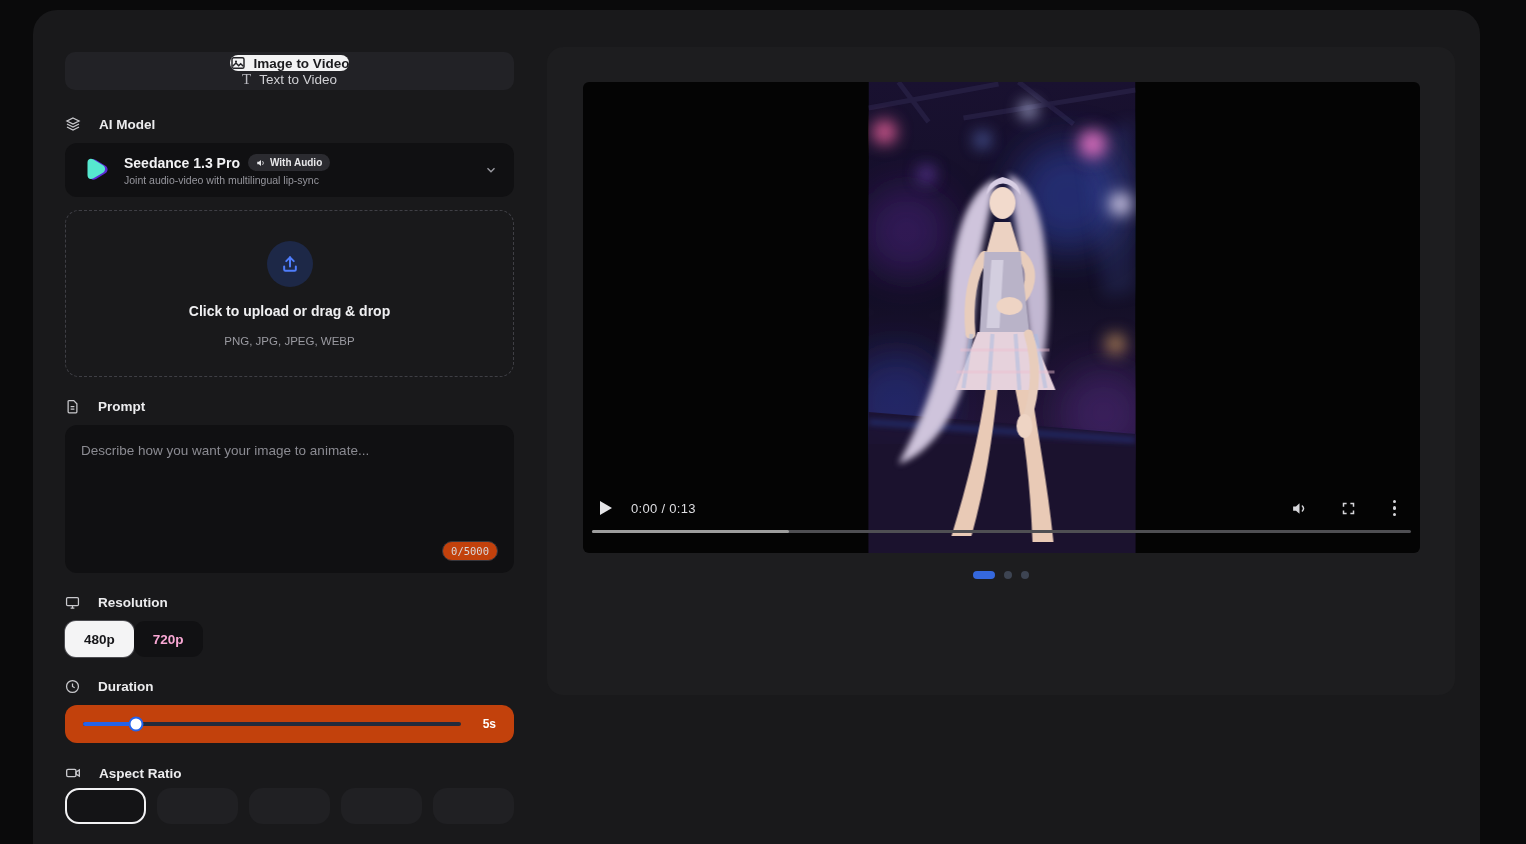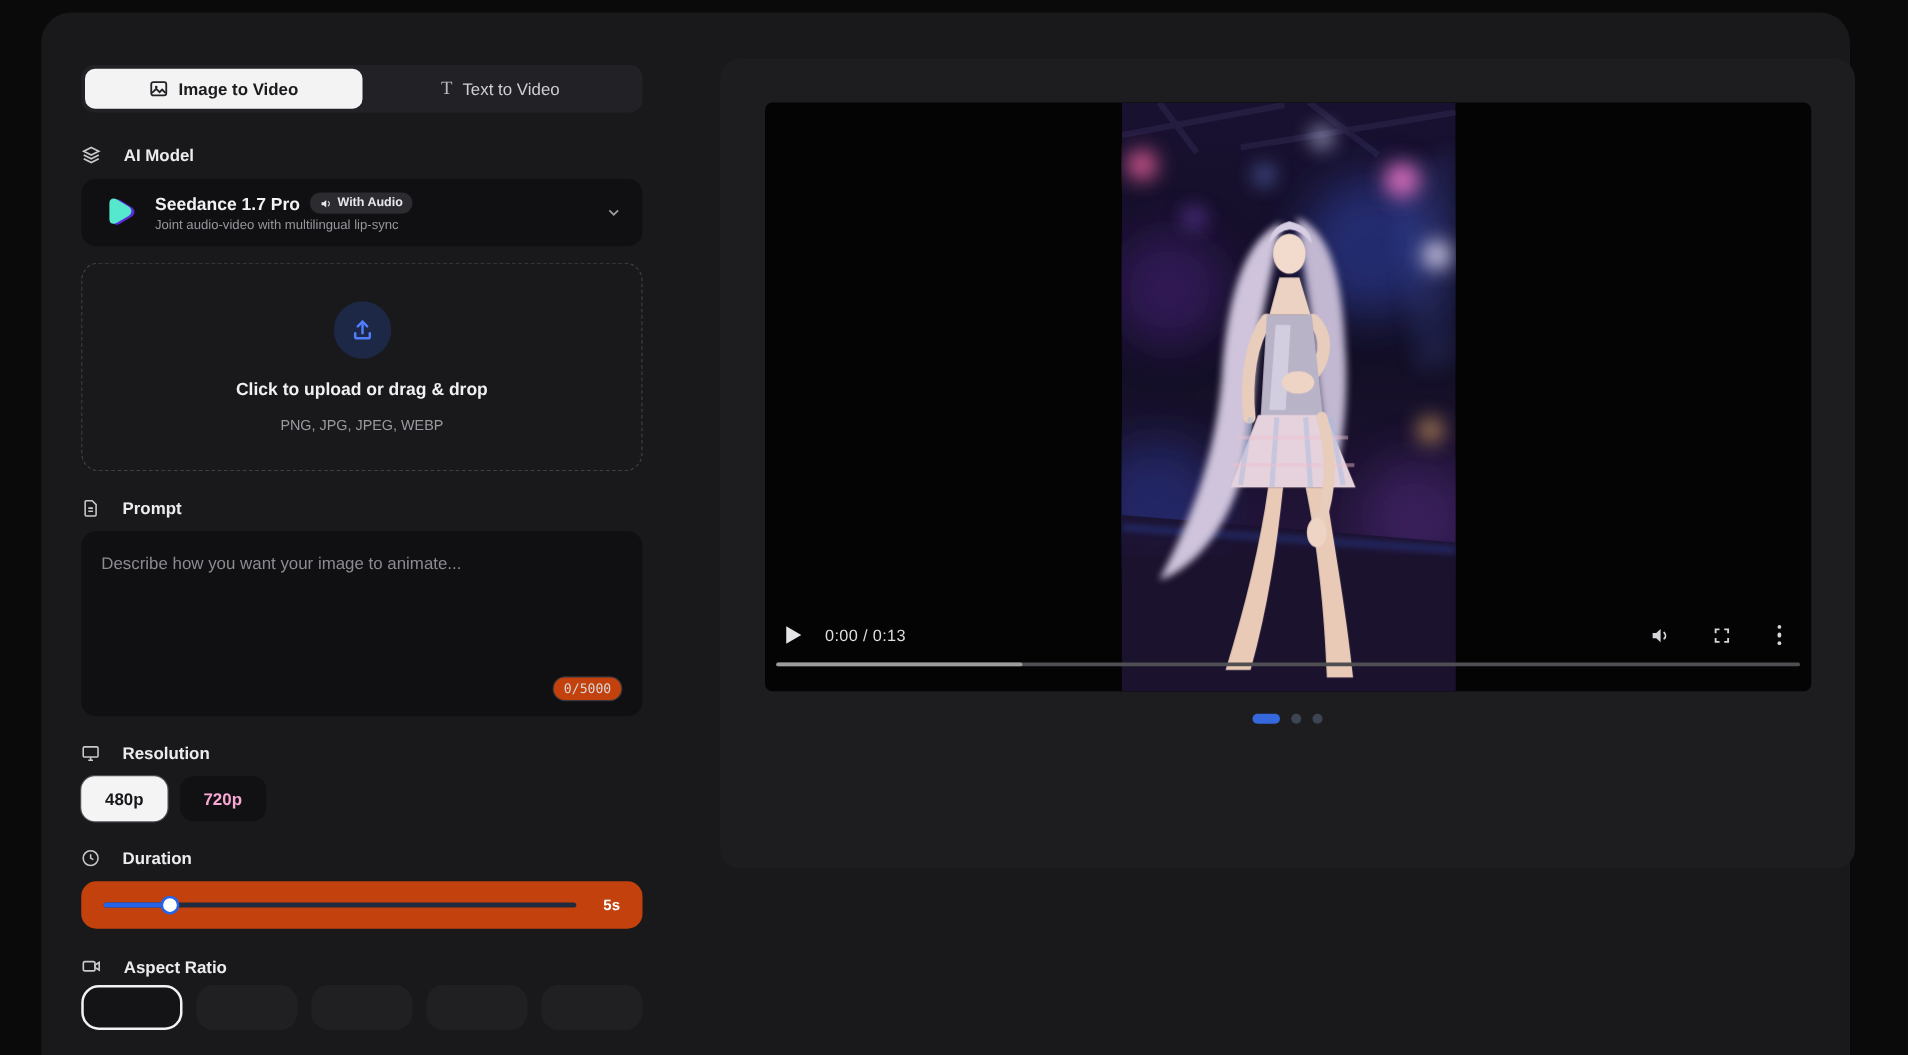--- a/index.html
+++ b/index.html
@@ -6,21 +6,21 @@
   html,body { width:1526px; height:844px; overflow:hidden; background:#0a0a0b;
               font-family:"Liberation Sans", sans-serif; }
 
   .app-container{ position:absolute; left:33px; top:10px; width:1447px; height:890px;
                   background:#19191b; border-radius:24px; }
 
   
   .left-panel{ position:absolute; left:32px; top:42px; width:449px; }
 
   .tab-bar{ display:flex; align-items:center; height:38px; background:#222226;
-            border-radius:10px; padding:3px; }
+            border-radius:10px; padding:3px;flex-direction:column; }
   .tab{ flex:1; height:32px; display:flex; align-items:center; justify-content:center;
         gap:8px; border-radius:8px; font-size:13.5px; cursor:pointer; }
   .tab.active{ background:#f3f3f4; color:#1b1b1e; font-weight:700; }
   .tab.inactive{ color:#cfcfd3; font-weight:500; }
   .tab .t-glyph{ font-family:"Liberation Serif", serif; font-size:15px; color:#b9b9bf; }
 
   .section-header{ display:flex; align-items:center; gap:18px; margin-top:22px;
                    color:#ececee; font-size:13.5px; font-weight:700; }
   .section-header svg{ flex:0 0 auto; }
 
@@ -57,21 +57,21 @@
                 position:relative; }
   .prompt-input{ width:100%; height:100%; background:transparent; border:none; resize:none;
                  outline:none; color:#e8e8ea; font-size:13.5px; padding:18px 16px;
                  font-family:"Liberation Sans", sans-serif; }
   .prompt-input::placeholder{ color:#8b8b92; }
   .prompt-counter{ position:absolute; right:16px; bottom:12px; background:#c2410c;
                    border:1px solid #36363c; color:#d8d8dc; border-radius:10px;
                    font-family:"DejaVu Sans Mono", monospace; font-size:10.5px;
                    padding:3px 8px; }
 
-  .res-row{ display:flex; gap:10px; margin-top:11px;align-items:flex-end; }
+  .res-row{ display:flex; margin-top:11px;align-items:flex-end; }
   .res-btn{ height:36px; border-radius:11px; display:flex; align-items:center;
             justify-content:center; font-size:13.5px; cursor:pointer; padding:0 19px; }
   .res-btn.active{ background:#f4f4f5; color:#17171a; font-weight:700;
                    box-shadow:0 0 0 1px #4c4c51; }
   .res-btn.inactive{ background:#111113; color:#f9a8d4; font-weight:600; }
 
   .slider-card{ margin-top:11px; height:38px; background:#c2410c; border-radius:12px;
                 display:flex; align-items:center; padding:0 18px; gap:22px; }
   .slider-track{ position:relative; flex:1; height:4px; background:#222b3d; border-radius:2px; }
   .slider-fill{ position:absolute; left:0; top:0; height:4px; width:14%;
@@ -79,21 +79,21 @@
   .slider-knob{ position:absolute; left:14%; top:50%; transform:translate(-50%,-50%);
                 width:15px; height:15px; border-radius:50%; background:#ffffff;
                 border:2px solid #2563eb; cursor:grab; }
   .slider-value{ color:#ffffff; font-size:12px; font-weight:700; }
 
   .aspect-row{ display:flex; gap:11px; margin-top:7px; }
   .aspect-btn{ width:82px; height:36px; border-radius:14px; background:#202023; cursor:pointer; }
   .aspect-btn.selected{ background:#141416; border:2px solid #f2f2f4; }
 
   
-  .right-panel{ position:absolute; left:543px; top:37px; width:908px; height:648px;
+  .right-panel{ position:absolute; left:514px; top:37px; width:908px; height:648px;
                 background:#1d1d1f; border-radius:16px; }
   .player{ position:absolute; left:36px; top:35px; width:837px; height:471px;
            background:#040404; border-radius:6px; overflow:hidden; cursor:pointer; }
   .video-art{ position:absolute; left:50%; top:0; transform:translateX(-50%);
               width:267px; height:471px; }
 
   .controls-row{ position:absolute; left:0; right:0; bottom:31px; height:28px;
                  display:flex; align-items:center; padding:0 20px; }
   .play-btn{ width:14px; height:16px; cursor:pointer; margin-left:-4px; }
   .time-text{ color:#dedee2; font-size:13px; margin-left:18px; letter-spacing:.3px; }
@@ -143,21 +143,21 @@
       <span>AI Model</span>
     </div>
 
     <div class="model-card">
       <svg class="model-logo" viewBox="0 0 30 30">
         <path d="M9 8 C9 4.5 12 3.5 15 5 L24 10.5 C27.5 12.5 27.5 16.5 24 18.5 L15 24 C12 25.8 9 24.5 9 21 Z" fill="#5b2bd6"></path>
         <path d="M6.5 7.5 C6.5 4 9.5 3 12.5 4.5 L21.5 10 C25 12 25 16 21.5 18 L12.5 23.2 C9.5 25 6.5 23.8 6.5 20.3 Z" fill="#56e8cf"></path>
       </svg>
       <div class="model-text">
         <div class="model-name-row">
-          <span class="model-name">Seedance 1.7 Pro</span>
+          <span class="model-name">Seedance 1.3 Pro</span>
           <span class="model-badge">
             <svg width="10" height="10" viewBox="0 0 24 24" fill="#e8e8ea">
               <path d="M3 9v6h4l5 4V5L7 9H3z"></path>
               <path d="M16 8a5 5 0 010 8" stroke="#e8e8ea" stroke-width="2" fill="none" stroke-linecap="round"></path>
             </svg>
             <span>With Audio</span>
           </span>
         </div>
         <div class="model-desc">Joint audio-video with multilingual lip-sync</div>
       </div>

